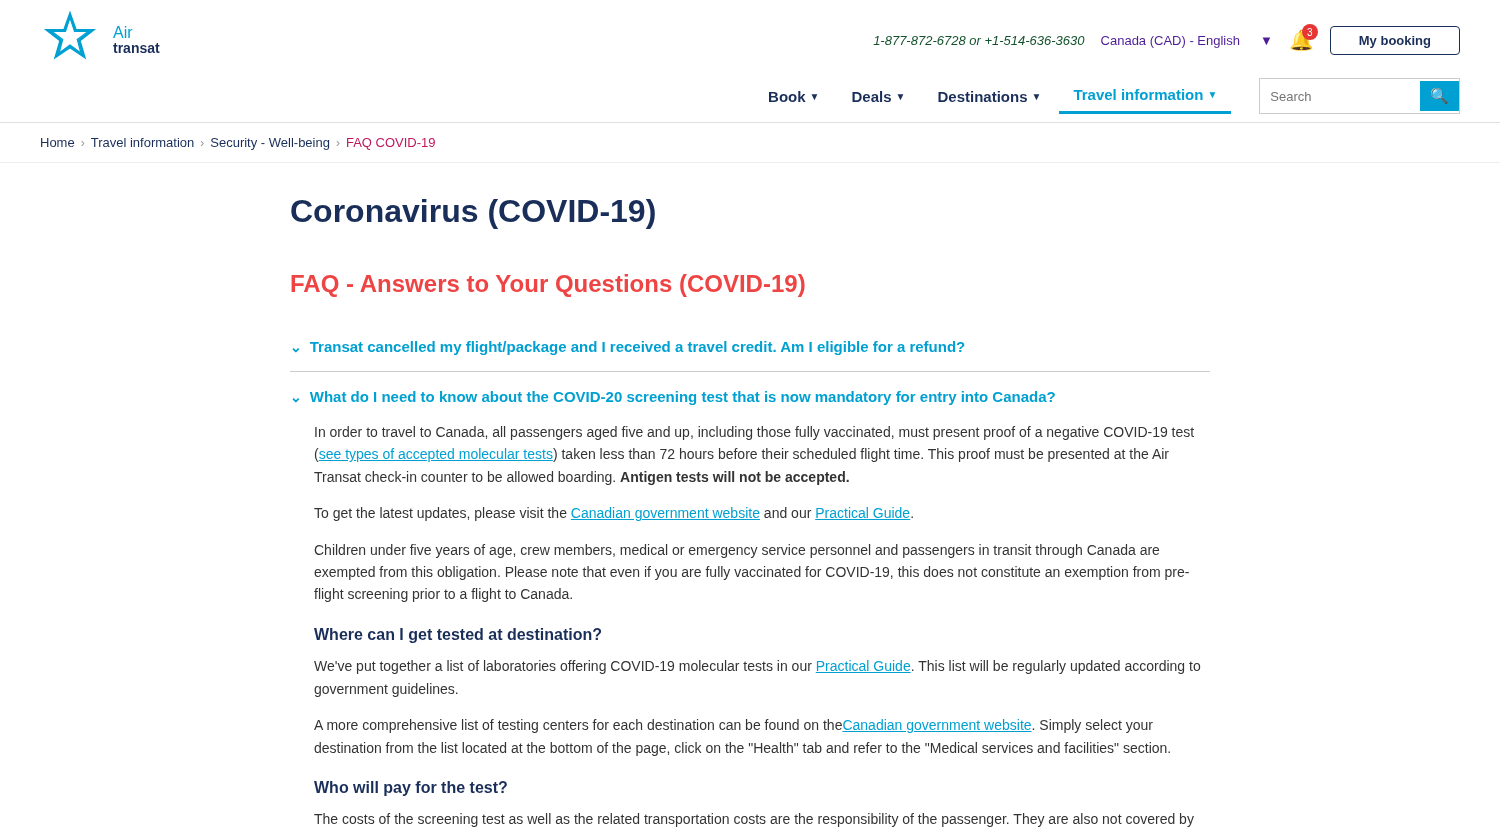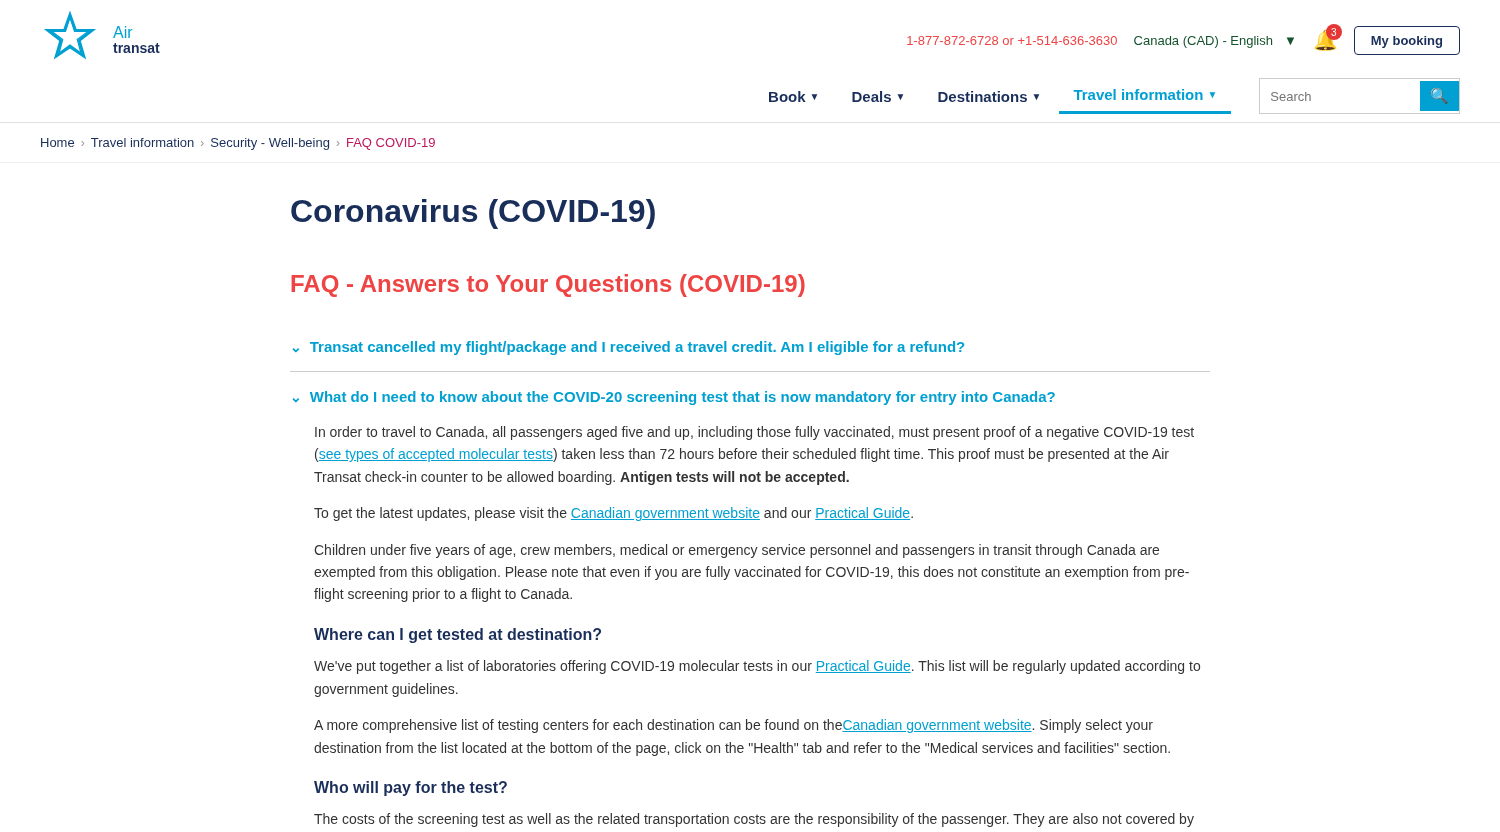--- a/index.html
+++ b/index.html
@@ -38,30 +38,31 @@
       color: #1a2e5a;
       font-size: 14px;
       font-weight: 700;
     }
     .header-right-top {
       display: flex;
       align-items: center;
       gap: 16px;
     }
     .phone-number {
-      color: #ef4444;
-      font-size: 13px;
+      color: #14532d;
+      font-size: 13px;
+      font-style: italic;
     }
     .language-selector {
-      color: #14532d;
-      font-size: 13px;
-      cursor: pointer;
-      display: flex;
-      align-items: center;
-      gap: 11px;
+      color: #4c1d95;
+      font-size: 13px;
+      cursor: pointer;
+      display: flex;
+      align-items: center;
+      gap: 20px;
       border: none;
       background: none;
     }
     .notification-bell {
       position: relative;
       cursor: pointer;
       color: #1a2e5a;
       font-size: 20px;
     }
     .notification-badge {
@@ -75,21 +76,21 @@
       height: 16px;
       font-size: 10px;
       display: flex;
       align-items: center;
       justify-content: center;
     }
     .my-booking-btn {
       border: 1.5px solid #1a2e5a;
       color: #1a2e5a;
       background: #fff;
-      padding: 6px 16px;
+      padding: 6px 28px;
       border-radius: 4px;
       cursor: pointer;
       font-size: 13px;
       font-weight: 600;
     }
 
     
     .header-nav {
       display: flex;
       justify-content: flex-end;

